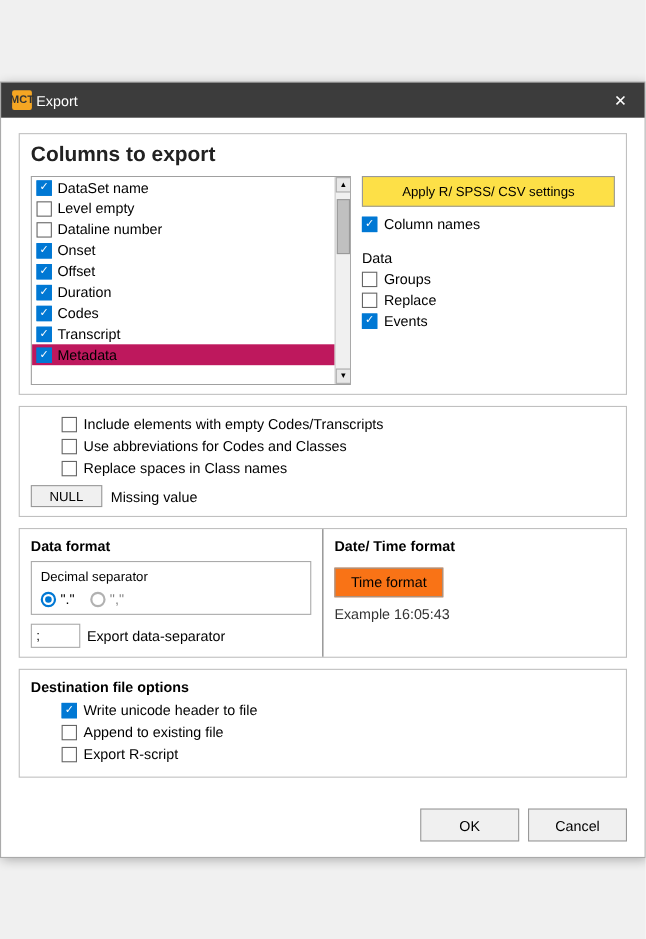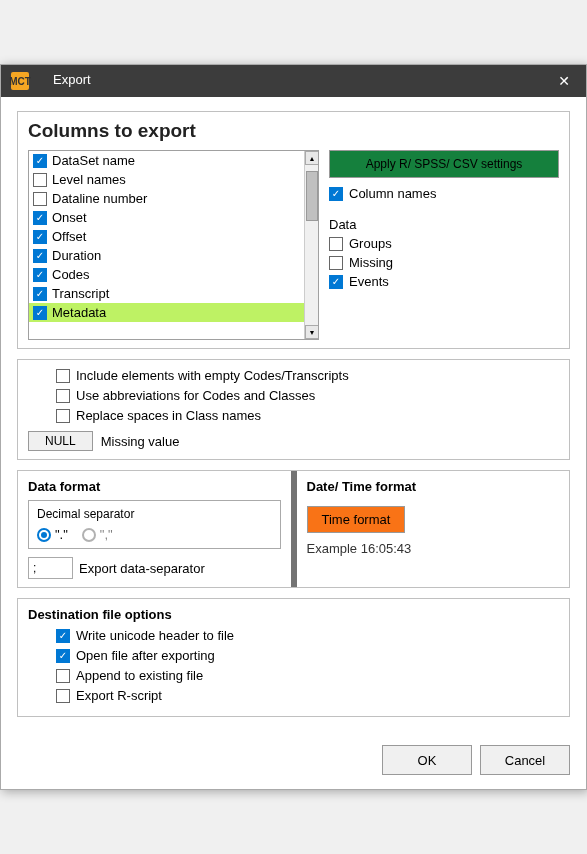--- a/index.html
+++ b/index.html
@@ -25,22 +25,22 @@
       color: #ffffff;
       height: 32px;
       display: flex;
       align-items: center;
       padding: 0 10px;
       justify-content: space-between;
       flex-shrink: 0;
     }
     .title-bar-left {
       display: flex;
-      align-items: flex-start;
-      gap: 24px;
+      align-items: center;
+      gap: 4px;
     }
     .app-icon {
       width: 18px;
       height: 18px;
       background: #f5a623;
       border-radius: 2px;
       display: flex;
       align-items: center;
       justify-content: center;
       font-weight: bold;
@@ -130,21 +130,21 @@
     }
     .list-item {
       display: flex;
       align-items: flex-end;
       padding: 2px 4px;
       gap: 5px;
       cursor: default;
       padding-right: 18px;
     }
     .list-item.selected {
-      background: #bef264;
+      background: #be185d;
     }
     .checkbox {
       width: 14px;
       height: 14px;
       border: 1px solid #666;
       background: #fff;
       display: flex;
       align-items: center;
       justify-content: center;
       flex-shrink: 0;
@@ -161,21 +161,21 @@
       line-height: 1;
     }
     .right-panel {
       width: 230px;
       display: flex;
       flex-direction: column;
       gap: 8px;
     }
     .apply-btn {
       border: 1px solid #999;
-      background: #15803d;
+      background: #fde047;
       padding: 6px 10px;
       cursor: pointer;
       font-size: 12px;
       text-align: center;
     }
     .check-row {
       display: flex;
       align-items: center;
       gap: 6px;
       margin-bottom: 4px;
@@ -214,21 +214,21 @@
     }
     .bottom-sections {
       display: flex;
       gap: 0;
       border: 1px solid #c0c0c0;
       margin-bottom: 10px;
     }
     .data-format {
       flex: 1;
       padding: 8px 10px;
-      border-right: 6px solid #737373;
+      border-right: 1px solid #737373;
     }
     .date-time-format {
       flex: 1;
       padding: 8px 10px;
     }
     .decimal-group {
       border: 1px solid #aaa;
       padding: 6px 8px;
       margin-top: 6px;
       margin-bottom: 8px;
@@ -348,21 +348,21 @@
 
         <div class="columns-list" style="position:relative;">
 
           <div id="columns-list-items">
               <div class="list-item">
                 <div class="checkbox checked"></div>
                 <span>DataSet name</span>
               </div>
               <div class="list-item">
                 <div class="checkbox"></div>
-                <span>Level names</span>
+                <span>Level empty</span>
               </div>
               <div class="list-item">
                 <div class="checkbox"></div>
                 <span>Dataline number</span>
               </div>
               <div class="list-item">
                 <div class="checkbox checked"></div>
                 <span>Onset</span>
               </div>
               <div class="list-item">
@@ -401,21 +401,21 @@
           </div>
           <div class="lines-group">
             <div class="lines-label">Data</div>
             <div id="lines-items">
                 <div class="check-row">
                   <div class="checkbox"></div>
                   <span>Groups</span>
                 </div>
                 <div class="check-row">
                   <div class="checkbox"></div>
-                  <span>Missing</span>
+                  <span>Replace</span>
                 </div>
                 <div class="check-row">
                   <div class="checkbox checked"></div>
                   <span>Events</span>
                 </div>
               </div>
           </div>
         </div>
       </div>
     </div>
@@ -471,24 +471,20 @@
     </div>
 
     <div class="destination-section">
       <div class="sub-section-title">Destination file options</div>
       <div id="destination-items">
           <div class="option-row">
             <div class="checkbox checked"></div>
             <span>Write unicode header to file</span>
           </div>
           <div class="option-row">
-            <div class="checkbox checked"></div>
-            <span>Open file after exporting</span>
-          </div>
-          <div class="option-row">
             <div class="checkbox"></div>
             <span>Append to existing file</span>
           </div>
           <div class="option-row">
             <div class="checkbox"></div>
             <span>Export R-script</span>
           </div>
         </div>
     </div>
   </div>

